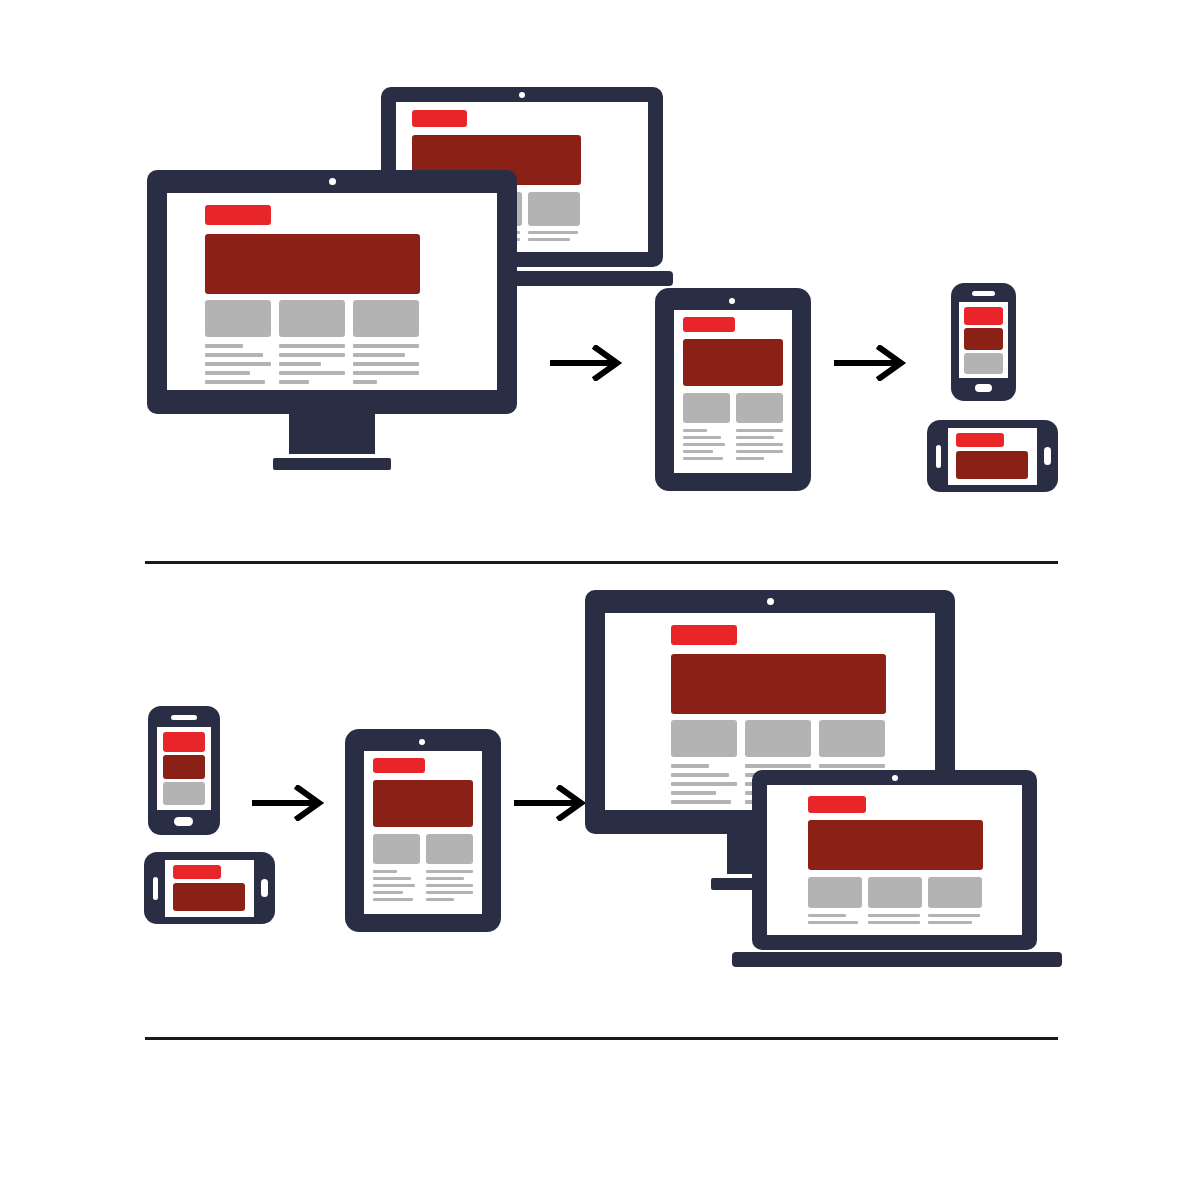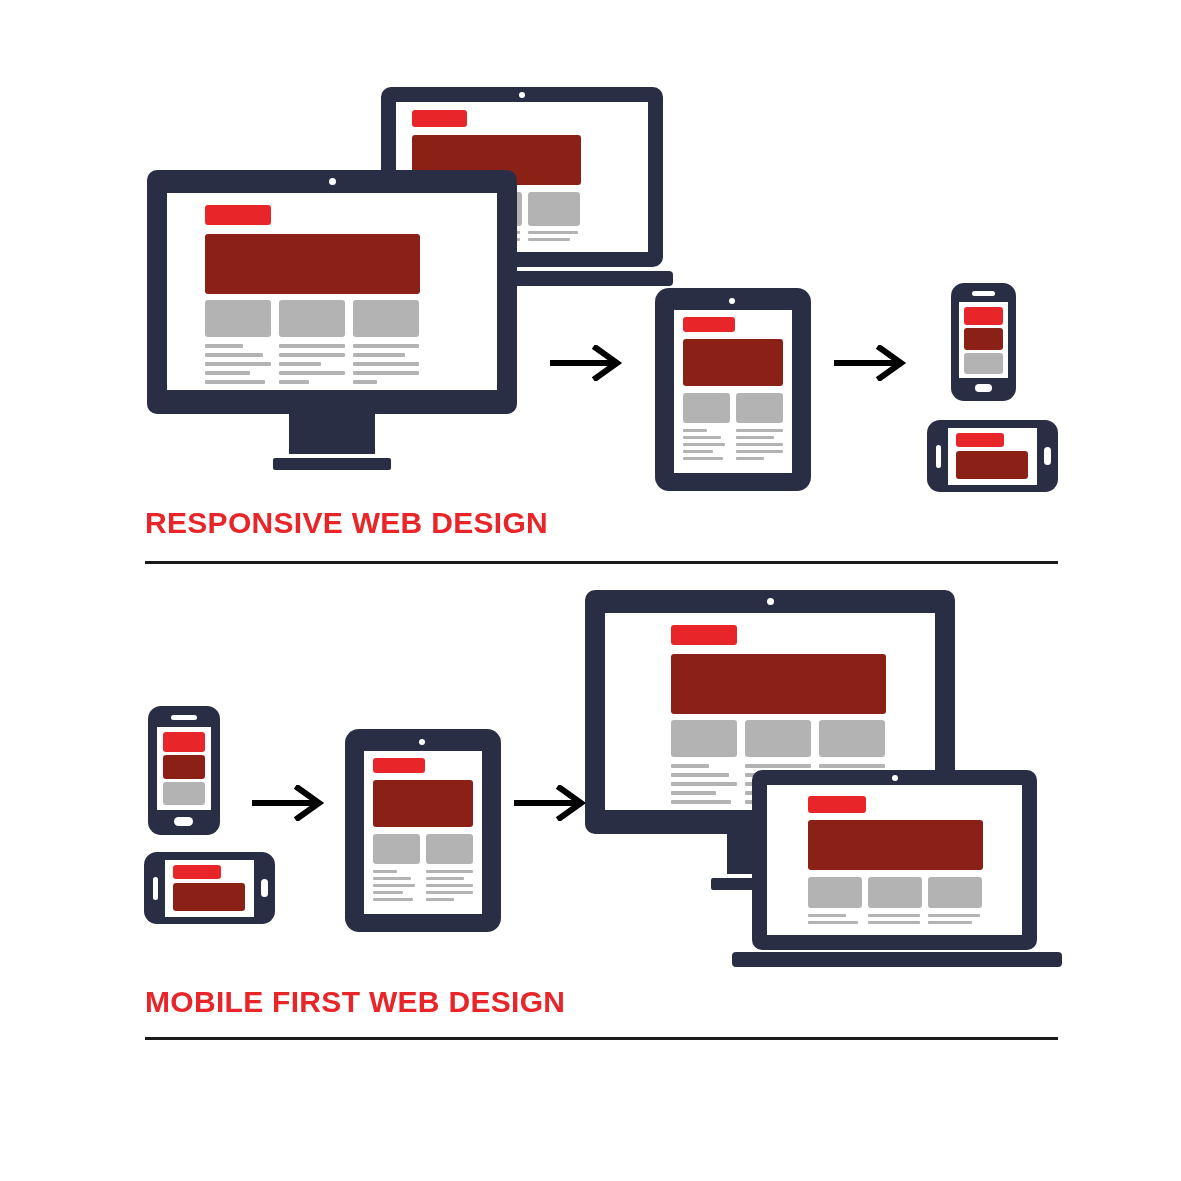--- a/index.html
+++ b/index.html
@@ -175,21 +175,20 @@
   <div class="dev phonel" style="left:927px;top:420px;width:131px;height:72px;z-index:5;">
     <div class="body" style="width:131px;height:72px;box-sizing:border-box;"></div>
     <div class="speaker" style="left:9px;top:25px;width:5px;height:23px;"></div>
     <div class="screen" style="left:21px;top:8px;width:89px;height:57px;">
       <div class="navbar" style="left:8px;top:5px;width:48px;height:14px;"></div>
       <div class="hero" style="left:8px;top:23px;width:72px;height:28px;"></div>
     </div>
     <div class="home" style="left:117px;top:27px;width:7px;height:18px;"></div>
   </div>
 
-  <div class="title" style="left:145px;top:506px;">RESPONSIVE WEB DESIGN</div>
   <div class="rule" style="left:145px;top:561px;width:913px;"></div>
 
   <div class="dev phone" style="left:148px;top:706px;width:72px;height:129px;z-index:5;">
     <div class="body" style="width:72px;height:129px;box-sizing:border-box;"></div>
     <div class="speaker" style="left:23px;top:9px;width:26px;height:5px;"></div>
     <div class="screen" style="left:9px;top:21px;width:54px;height:83px;">
       <div class="navbar" style="left:6px;top:5px;width:42px;height:20px;"></div>
       <div class="hero" style="left:6px;top:28px;width:42px;height:24px;"></div>
       <div class="card" style="left:6px;top:55px;width:42px;height:23px;"></div>
     </div>
@@ -286,16 +285,15 @@
       <div class="ln" style="left:41px;top:129px;width:38px;height:3px;"></div>
       <div class="ln" style="left:41px;top:136px;width:50px;height:3px;"></div>
       <div class="ln" style="left:101px;top:129px;width:52px;height:3px;"></div>
       <div class="ln" style="left:101px;top:136px;width:52px;height:3px;"></div>
       <div class="ln" style="left:161px;top:129px;width:52px;height:3px;"></div>
       <div class="ln" style="left:161px;top:136px;width:44px;height:3px;"></div>
     </div>
     <div class="base" style="left:-20px;top:182px;width:330px;height:15px;"></div>
   </div>
 
-  <div class="title" style="left:145px;top:985px;">MOBILE FIRST WEB DESIGN</div>
   <div class="rule" style="left:145px;top:1037px;width:913px;"></div>
 
 </div>
 
 </body></html>

